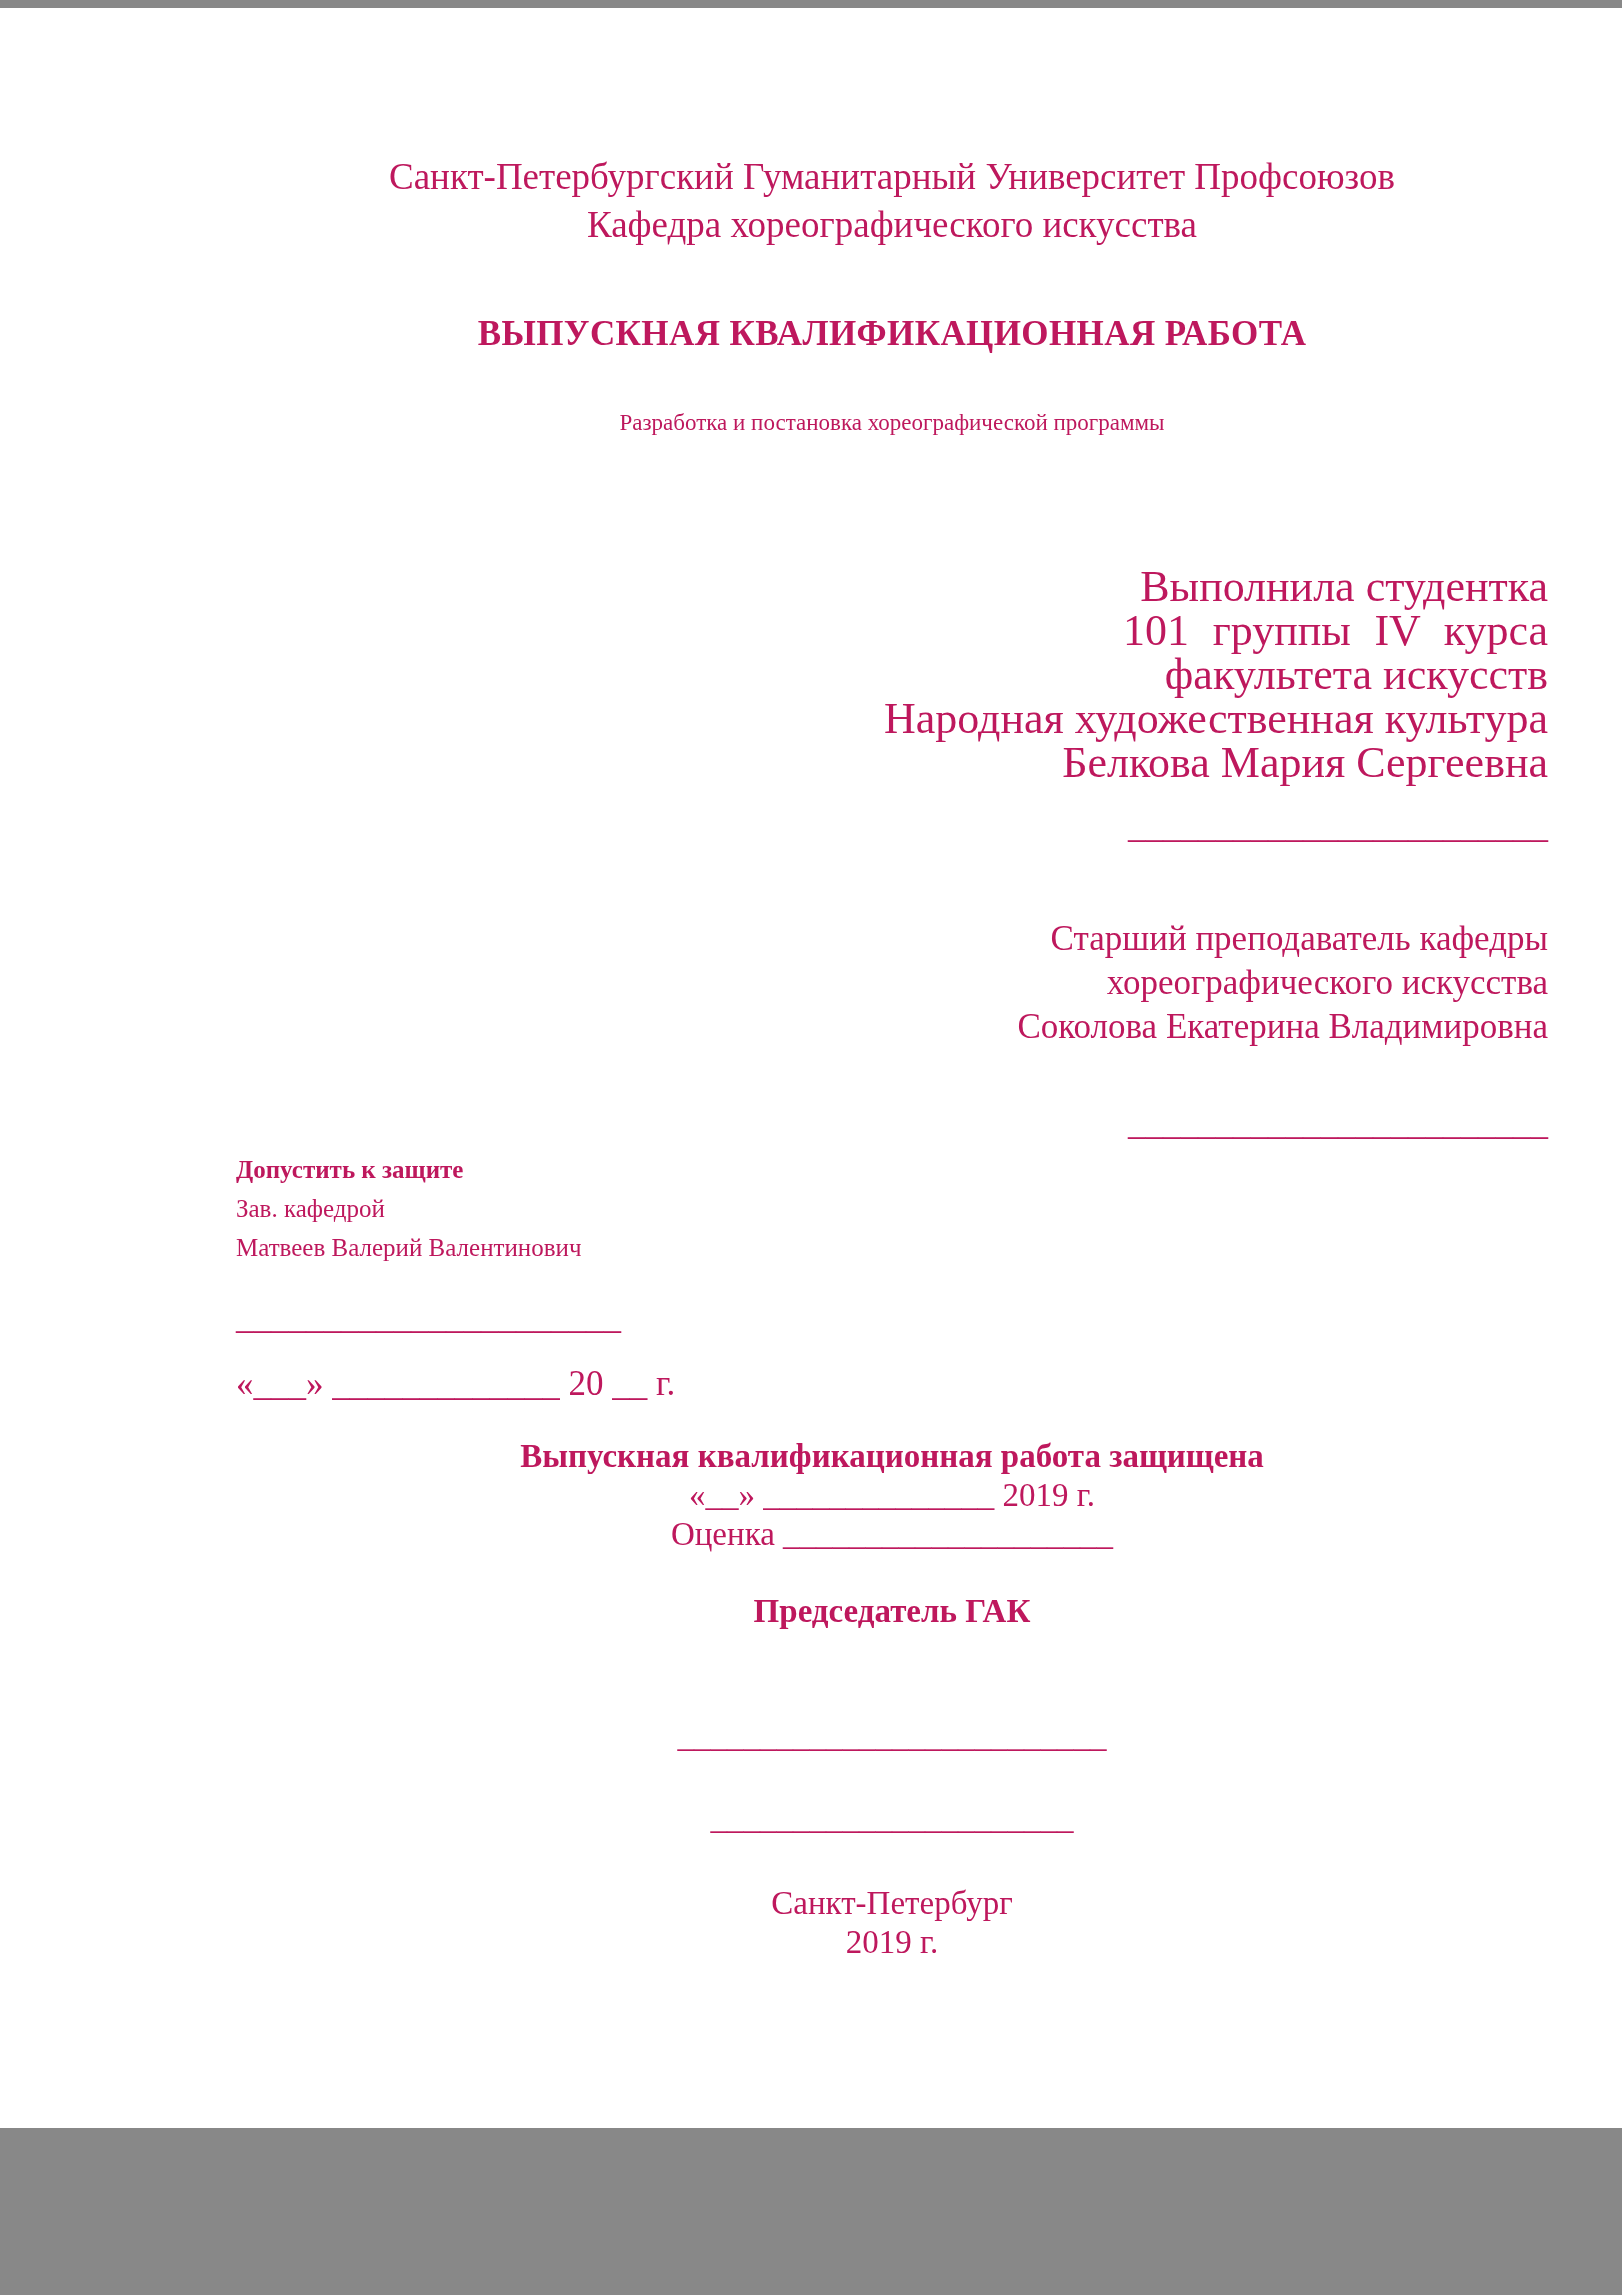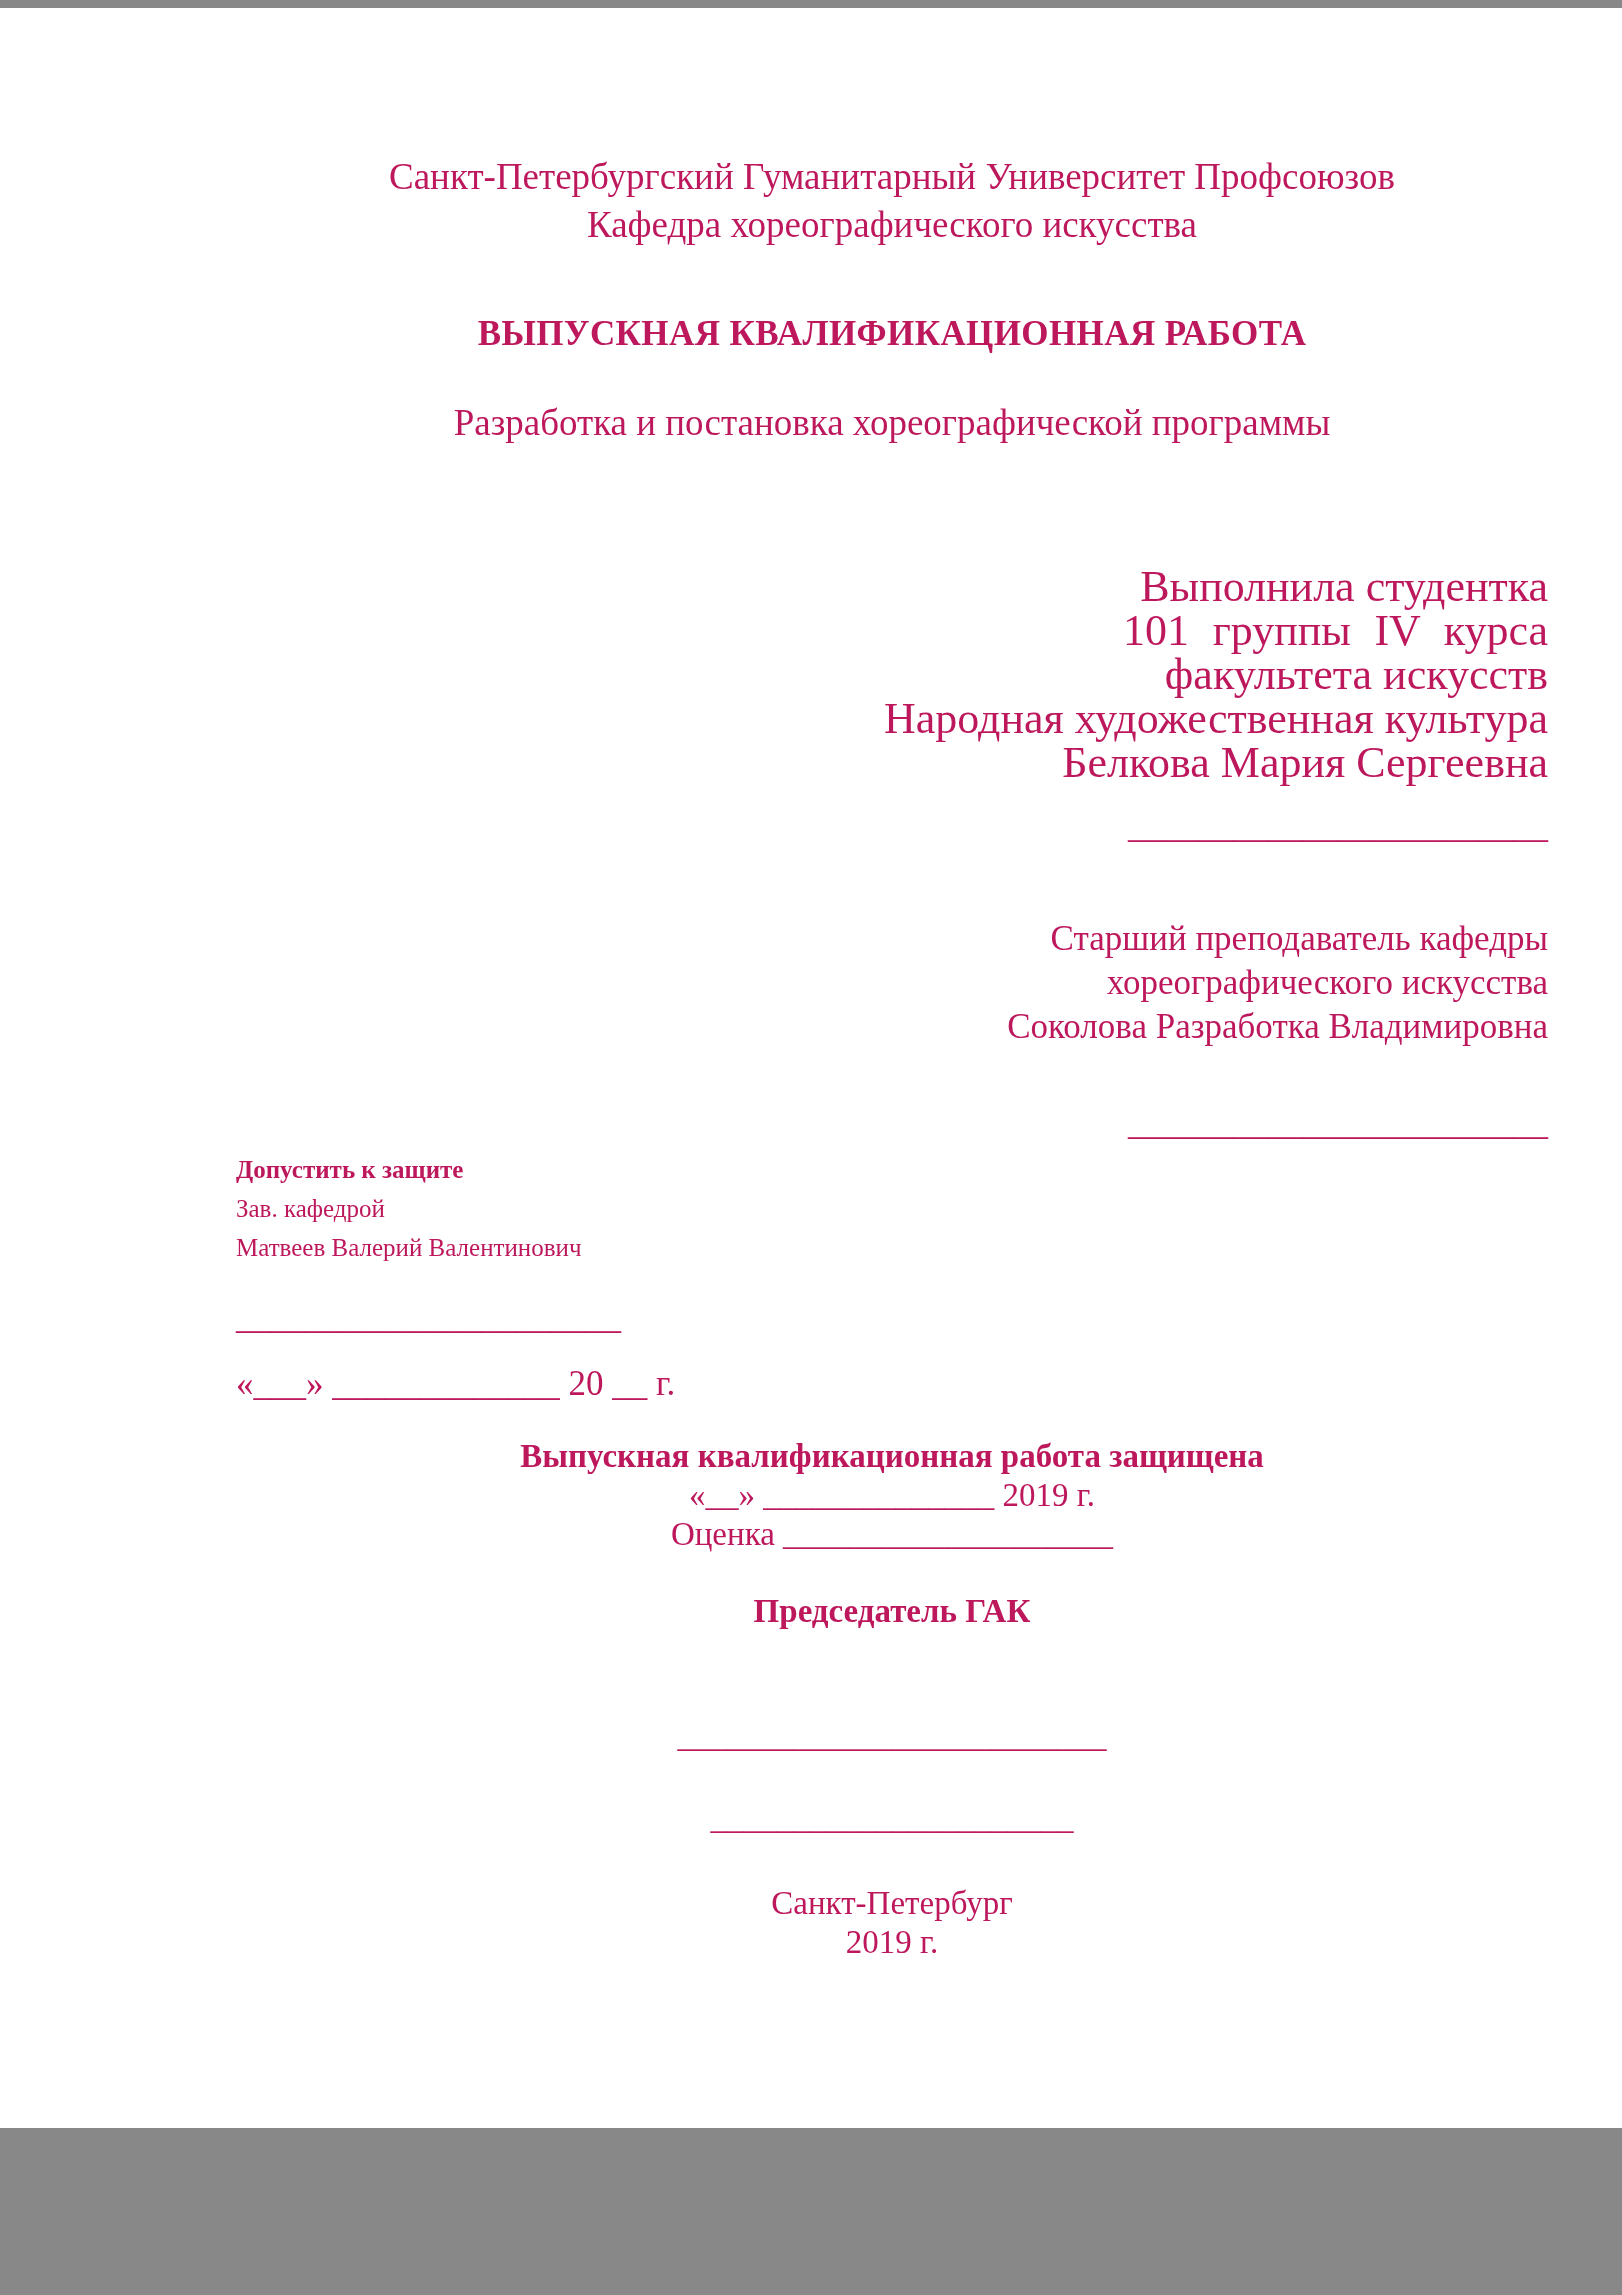--- a/index.html
+++ b/index.html
@@ -29,21 +29,21 @@
     font-size: 37px;
     line-height: 48px;
   }
   .doc-title {
     margin-top: 61px;
     font-size: 35px;
     line-height: 48px;
     font-weight: bold;
     letter-spacing: 0.4px;
   }
-  .subtitle-1 { margin-top: 41px; font-size: 37px; line-height: 48px; }
+  .subtitle-1 { margin-top: 41px; font-size: 23px; line-height: 48px; }
   .subtitle-2 { margin-top: 39px; font-size: 35px; line-height: 48px; }
 
   .student-block {
     margin-top: 118px;
     font-size: 44px;
     line-height: 44px;
   }
   .spread-words { word-spacing: 12.6px; }
 
   .sig-line-student { margin-top: 19px; font-size: 35px; line-height: 44px; }
@@ -106,21 +106,21 @@
       <div class="spread-words">101 группы IV курса</div>
       <div>факультета искусств</div>
       <div>Народная художественная культура</div>
       <div>Белкова Мария Сергеевна</div>
     </div>
     <div class="sig-line-student right">________________________</div>
 
     <div class="supervisor-block right">
       <div>Старший преподаватель кафедры</div>
       <div>хореографического искусства</div>
-      <div>Соколова Разработка Владимировна</div>
+      <div>Соколова Екатерина Владимировна</div>
     </div>
     <div class="sig-line-supervisor right">________________________</div>
 
     <div class="admission-block left">
       <div class="bold">Допустить к защите</div>
       <div>Зав. кафедрой</div>
       <div>Матвеев Валерий Валентинович</div>
     </div>
     <div class="sig-line-admission left">______________________</div>
     <div class="date-line left">«___» _____________ 20 __ г.</div>

